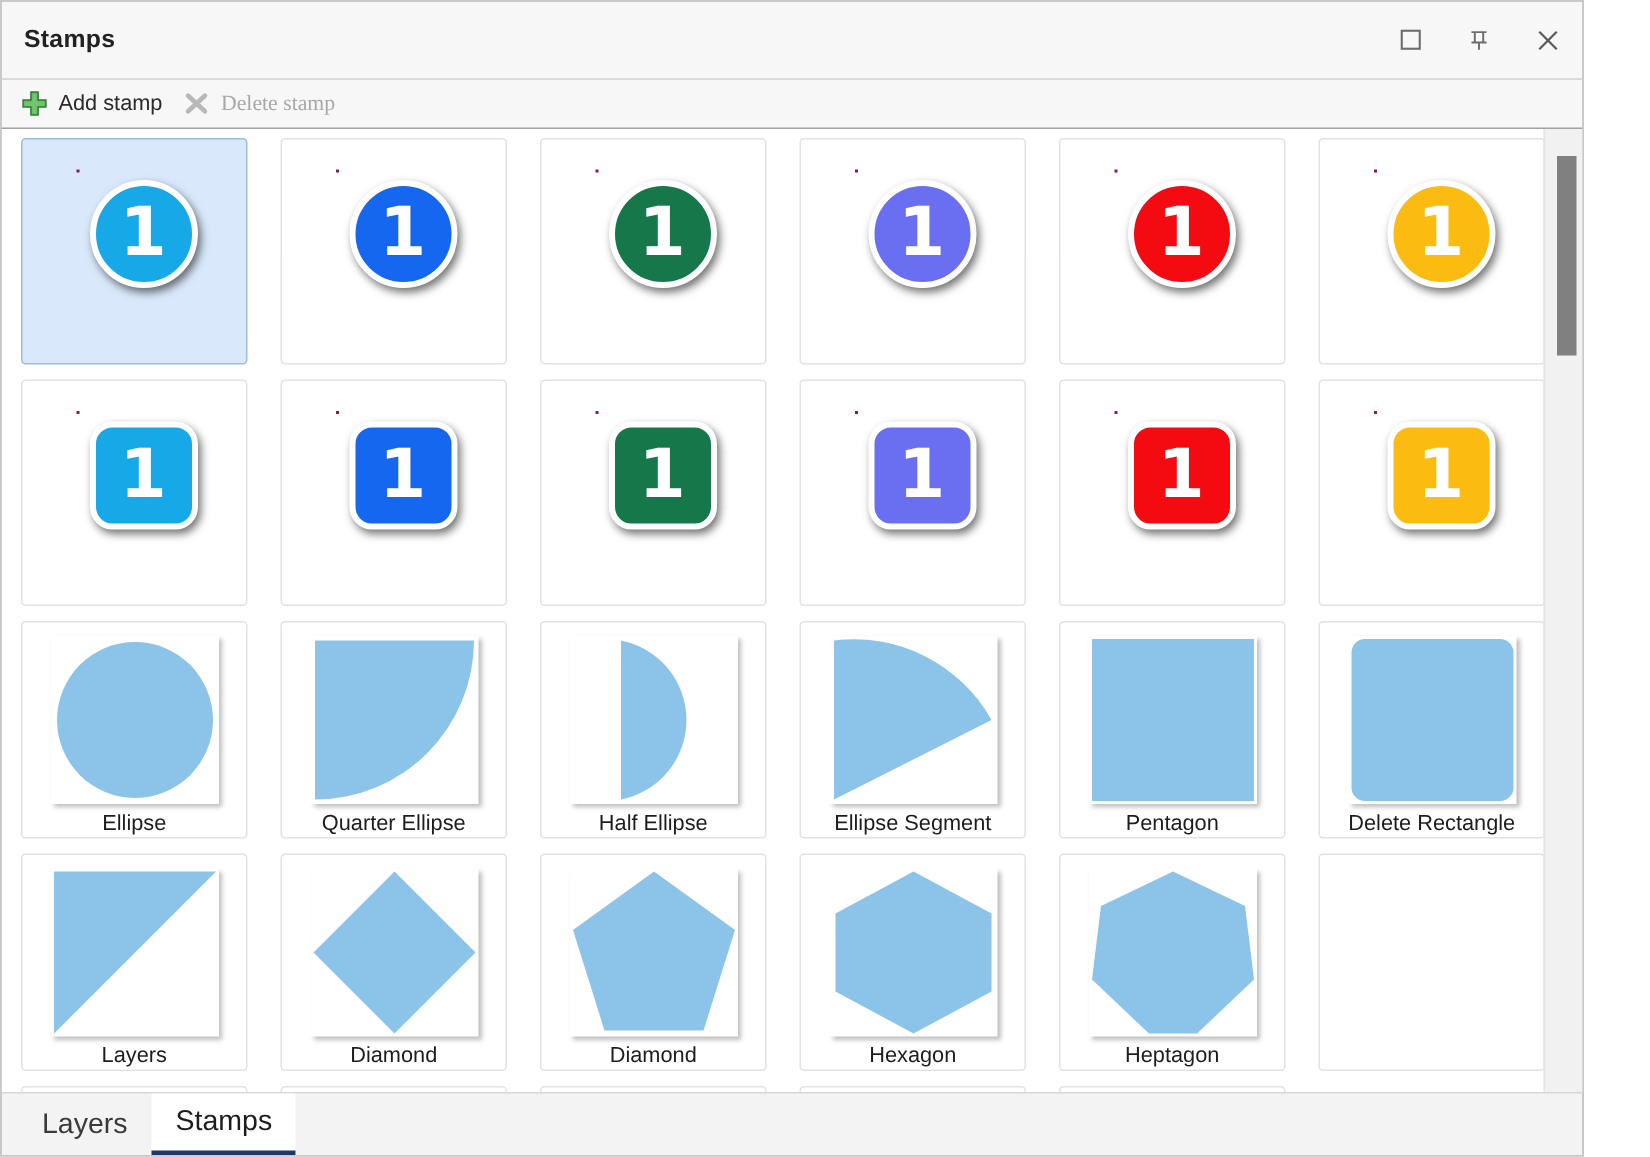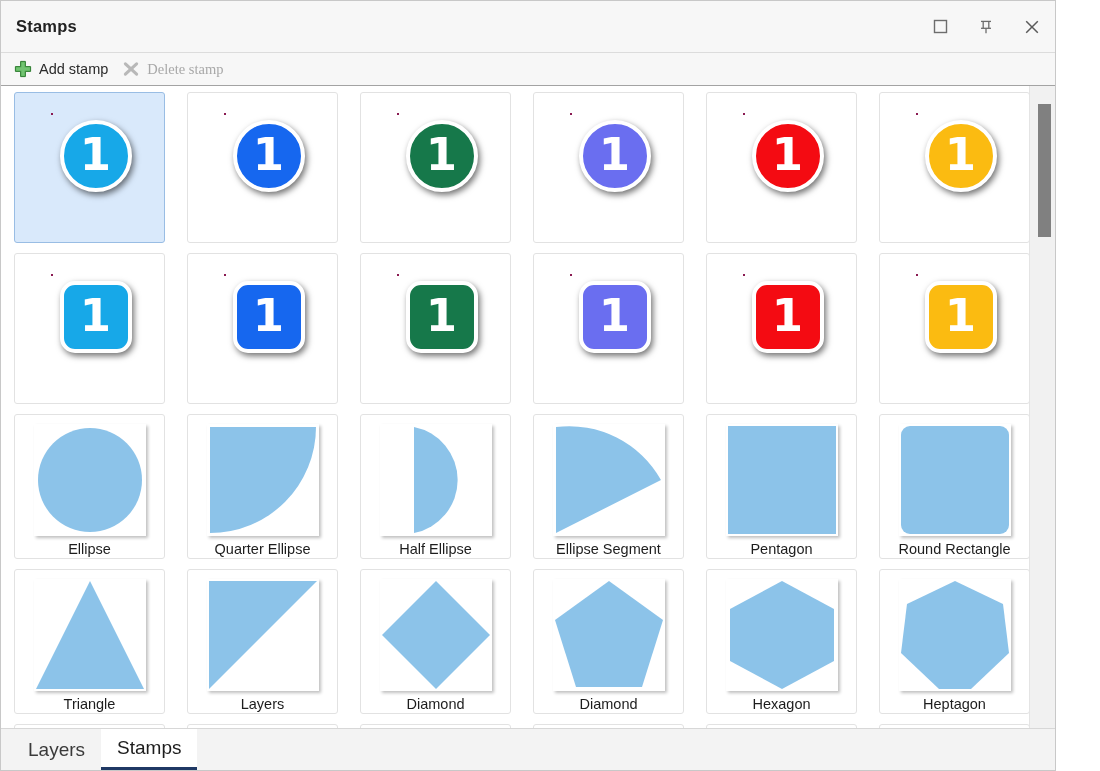--- a/index.html
+++ b/index.html
@@ -393,29 +393,21 @@
             </svg>
           </div>
           <div class="shape-label">Pentagon</div>
         </div>
         <div class="tile shaped">
           <div class="shape-canvas">
             <svg xmlns="http://www.w3.org/2000/svg" viewBox="0 0 112 112">
               <rect x="2" y="2" width="108" height="108" rx="9" ry="9" fill="#8cc3e9"></rect>
             </svg>
           </div>
-          <div class="shape-label">Round Rectangle</div>
-        </div>
-        <div class="tile shaped">
-          <div class="shape-canvas">
-            <svg xmlns="http://www.w3.org/2000/svg" viewBox="0 0 112 112">
-              <polygon points="56,2 110,110 2,110" fill="#8cc3e9"></polygon>
-            </svg>
-          </div>
-          <div class="shape-label">Triangle</div>
+          <div class="shape-label">Delete Rectangle</div>
         </div>
         <div class="tile shaped">
           <div class="shape-canvas">
             <svg xmlns="http://www.w3.org/2000/svg" viewBox="0 0 112 112">
               <polygon points="2,2 110,2 2,110" fill="#8cc3e9"></polygon>
             </svg>
           </div>
           <div class="shape-label">Layers</div>
         </div>
         <div class="tile shaped">

